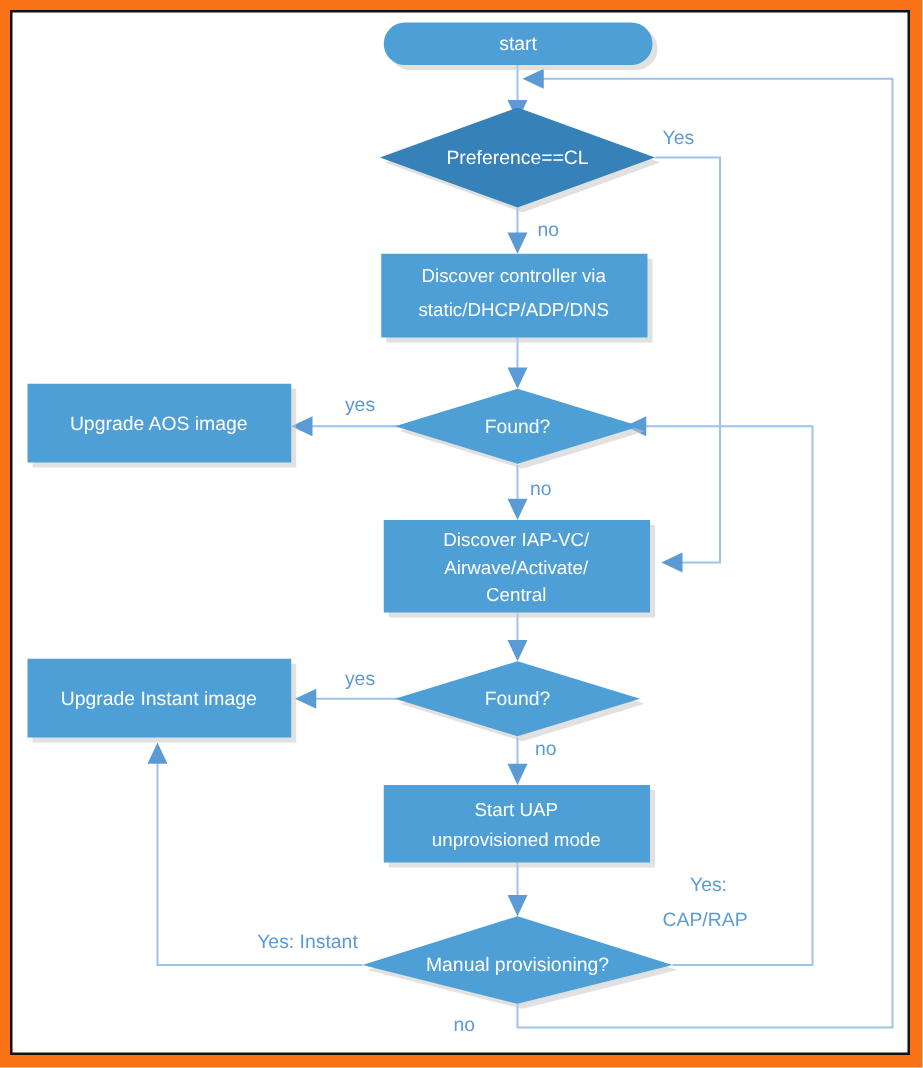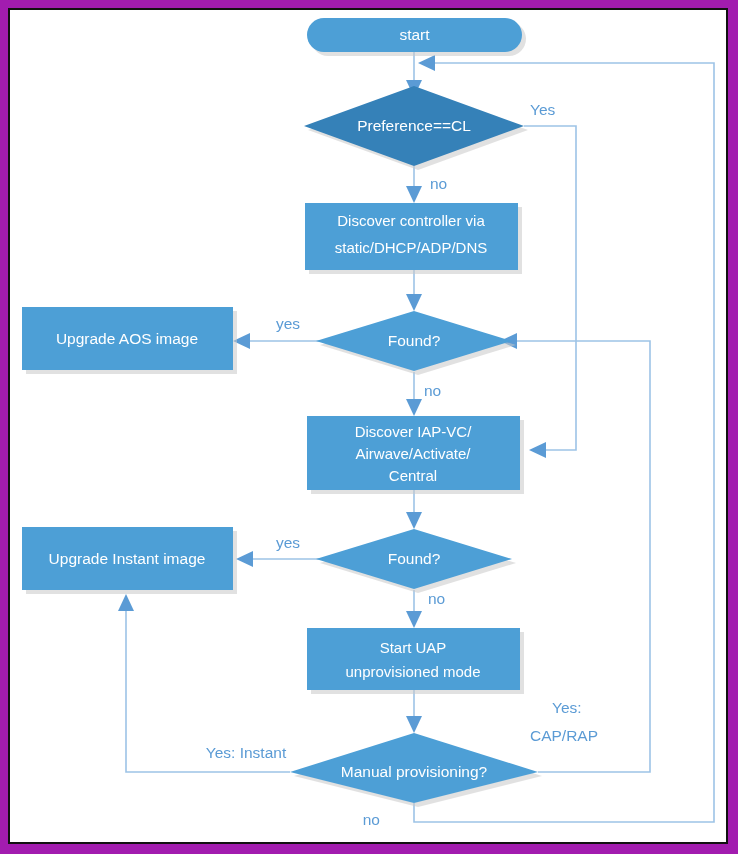--- a/index.html
+++ b/index.html
@@ -12,21 +12,21 @@
     height: 854px;
     font-family: "Liberation Sans", sans-serif;
     overflow: hidden;
   }
   #canvas-frame {
     position: absolute;
     left: 0;
     top: 0;
     width: 738px;
     height: 854px;
-    background: #a21caf;
+    background: #f97316;
   }
   .outer-border {
     position: absolute;
     left: 8px;
     top: 8px;
     width: 720px;
     height: 836px;
     border: 2px solid #111111;
     box-sizing: border-box;
     background: #ffffff;

